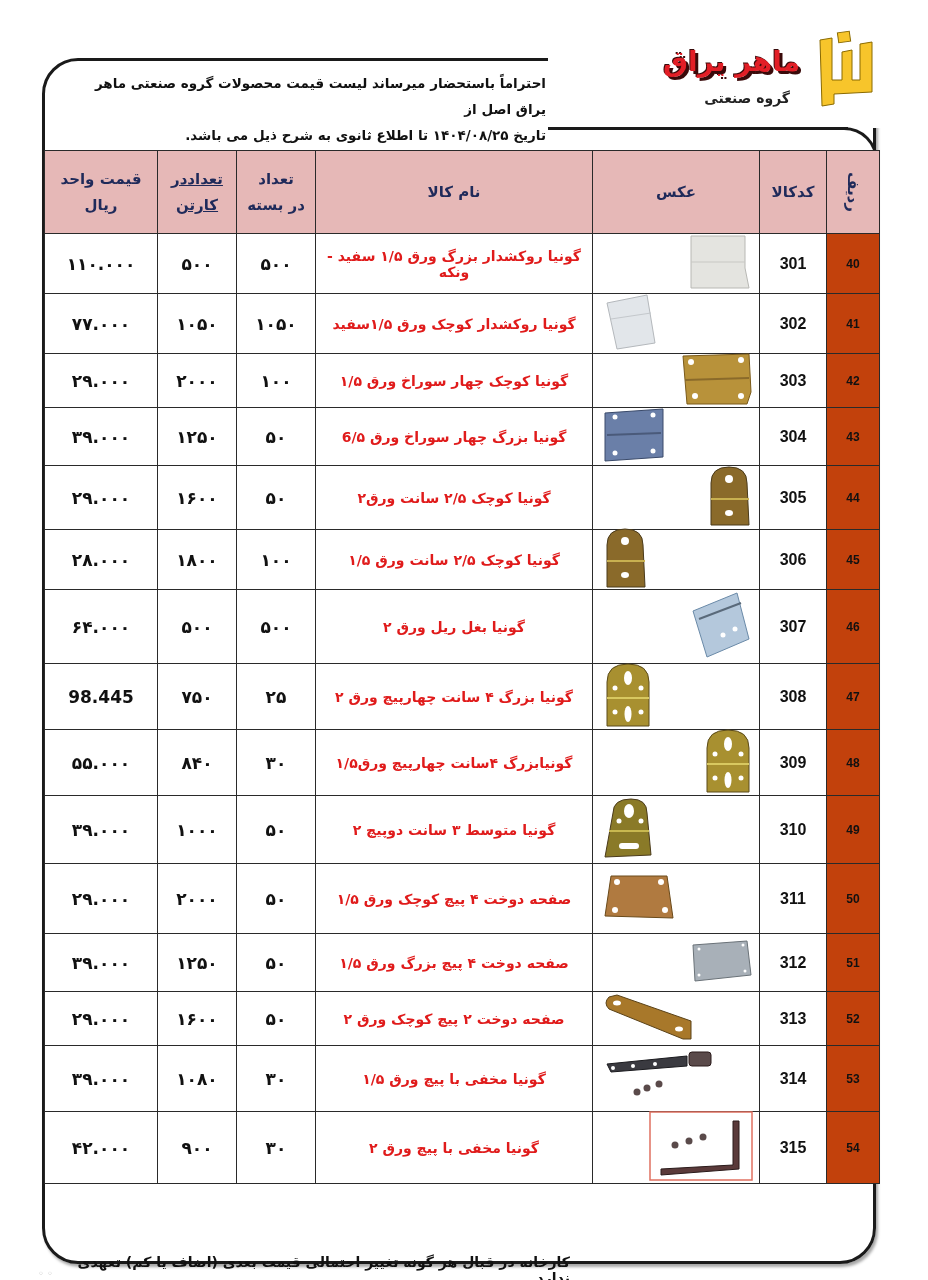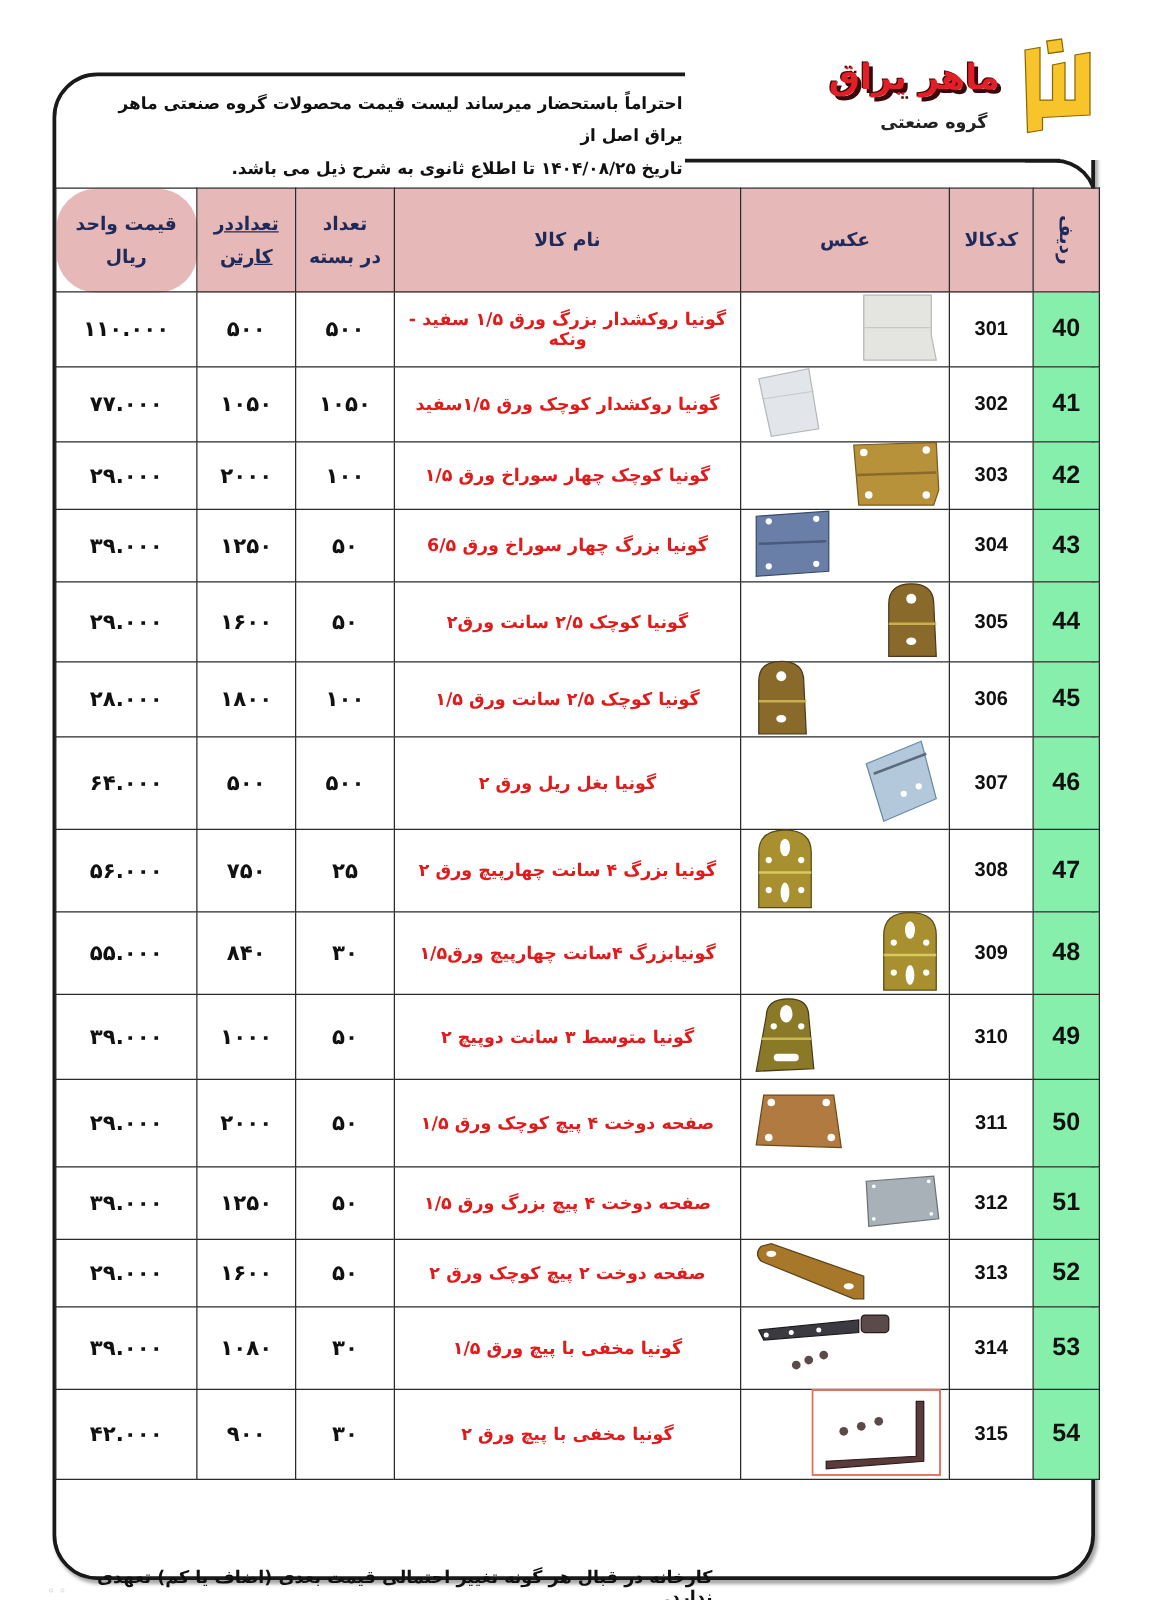--- a/index.html
+++ b/index.html
@@ -49,23 +49,23 @@
   }
   table.price th {
     background:#e6b8b7; color:#1f2a5a; font-weight:bold; font-size:15px; height:82px; line-height:26px;
   }
   th.col-row { width:52px; }
   th.col-code { width:66px; }
   th.col-img { width:166px; }
   th.col-name { width:276px; }
   th.col-pack { width:78px; }
   th.col-carton { width:78px;text-decoration:underline; }
-  th.col-price { width:112px;border-radius:32px; }
+  th.col-price { width:112px; }
   .vert { display:inline-block; transform:rotate(90deg); white-space:nowrap; }
-  td.rownum { background:#86efac; font-family:"Liberation Sans", sans-serif; font-weight:bold; font-size:20px; color:#111; }
+  td.rownum { background:#c2410c; font-family:"Liberation Sans", sans-serif; font-weight:bold; font-size:12px; color:#111; }
   td.code { font-family:"Liberation Sans", sans-serif; font-weight:bold; font-size:16px; color:#111; }
   td.name { color:#e01b1b; font-weight:bold; font-size:14px; }
   td.num { font-weight:bold; font-size:17px; color:#111;border-radius:19px; }
   td.img { position:relative; }
   .thumb { position:absolute; top:50%; transform:translateY(-50%); }
   .thumb.left { left:10px; }
   .thumb.right { right:6px; }
   .footer-note {
     position:absolute; left:70px; top:1230px; width:500px; direction:rtl; text-align:right;
     font-size:14px; font-weight:bold; color:#111;margin-top:24px;
@@ -239,21 +239,21 @@
               <circle cx="38" cy="26" r="2.5" fill="#fff"></circle>
               <ellipse cx="25" cy="52" rx="3.5" ry="8" fill="#fff"></ellipse>
               <circle cx="12" cy="50" r="2.5" fill="#fff"></circle>
               <circle cx="38" cy="50" r="2.5" fill="#fff"></circle>
               <path d="M4 36 L46 36" stroke="#d8c860" stroke-width="2"></path>
             </svg></span>
         </td>
         <td class="name">گونیا بزرگ ۴ سانت چهارپیچ ورق ۲</td>
         <td class="num">۲۵</td>
         <td class="num">۷۵۰</td>
-        <td class="num">۵۶.۰۰۰</td>
+        <td class="num">98.445</td>
       </tr>
       <tr style="height: 66px;">
         <td class="rownum">48</td>
         <td class="code">309</td>
         <td class="img">
           <span class="thumb right"><svg width="50" height="66" viewBox="0 0 50 66">
               <path d="M4 20 Q4 2 25 2 Q46 2 46 20 L46 64 L4 64 Z" fill="#a89030" stroke="#5a4a1a"></path>
               <ellipse cx="25" cy="16" rx="4" ry="7" fill="#fff"></ellipse>
               <circle cx="12" cy="26" r="2.5" fill="#fff"></circle>
               <circle cx="38" cy="26" r="2.5" fill="#fff"></circle>

